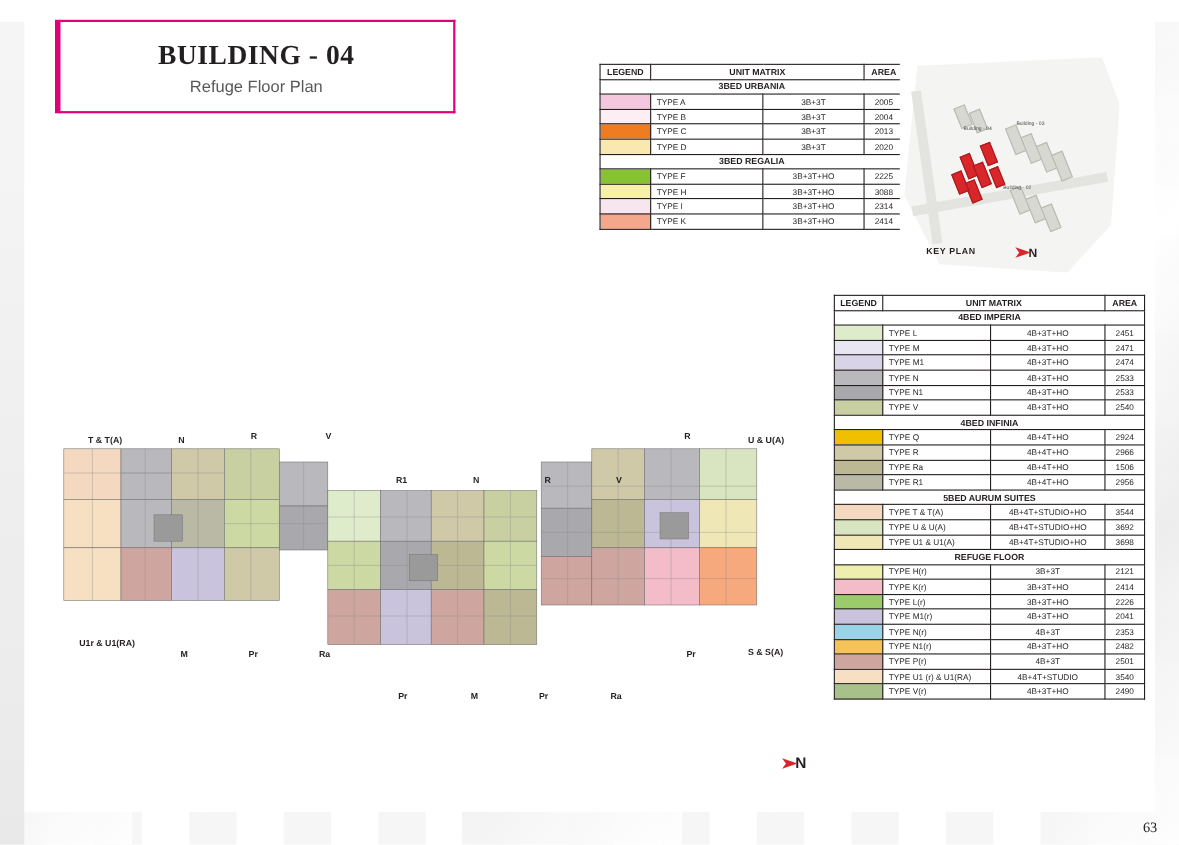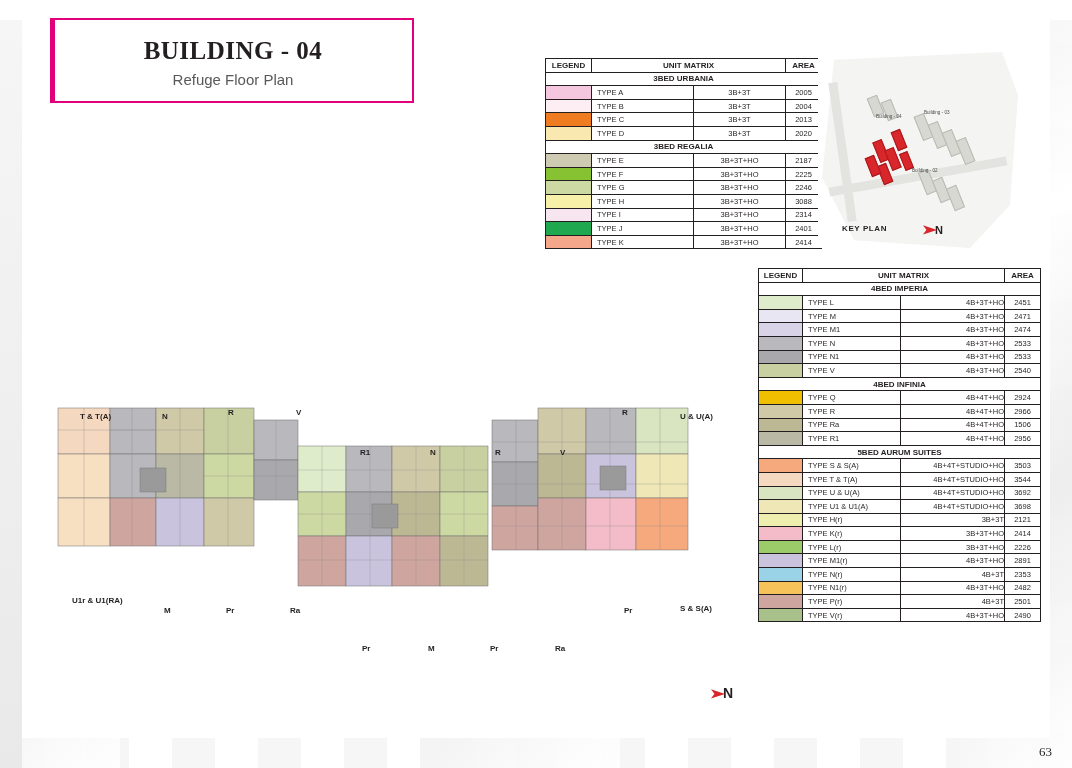--- a/index.html
+++ b/index.html
@@ -125,21 +125,21 @@
   .matrix .area-cell { width: 36px; }
   .matrix .section-row td {
     font-weight: bold;
     font-size: 8px;
     text-align: center;
   }
   #matrix-top { left: 545px; top: 58px; }
   #matrix-bottom { left: 758px; top: 268px; }
   #matrix-bottom .swatch-cell { width: 44px; }
   #matrix-bottom .name-cell { width: 98px; }
-  #matrix-bottom .conf-cell { width: 104px; text-align: right; }
+  #matrix-bottom .conf-cell { width: 104px; }
   #matrix-bottom .area-cell { width: 36px; }
   
   #keyplan {
     position: absolute;
     left: 818px; top: 52px;
     width: 200px; height: 196px;
     background: #ffffff;
     overflow: hidden;
   }
   #keyplan .kp-bg {
@@ -190,21 +190,20 @@
     left: 40px; top: 380px;
     width: 730px; height: 290px;
   }
   #floorplan svg { display: block; }
   .fp-label {
     position: absolute;
     font-size: 8px;
     font-weight: bold;
     color: #231f20;
     white-space: nowrap;
-    margin-top: 16px;
   }
   
   #page-number {
     position: absolute;
     right: 20px; bottom: 8px;
     font-family: "Liberation Serif", serif;
     font-size: 13px;
     color: #231f20;
   }
   #plan-north {
@@ -265,54 +264,36 @@
         <tr>
           <td class="swatch-cell" style="background: rgb(249, 233, 176);"></td>
           <td class="name-cell">TYPE D</td>
           <td class="conf-cell">3B+3T</td>
           <td class="area-cell">2020</td>
         </tr>
         <tr class="section-row">
           <td colspan="4">3BED REGALIA</td>
         </tr>
         <tr>
-          <td class="swatch-cell" style="background: rgb(207, 203, 178);"></td>
-          <td class="name-cell">TYPE E</td>
-          <td class="conf-cell">3B+3T+HO</td>
-          <td class="area-cell">2187</td>
-        </tr>
-        <tr>
           <td class="swatch-cell" style="background: rgb(134, 194, 50);"></td>
           <td class="name-cell">TYPE F</td>
           <td class="conf-cell">3B+3T+HO</td>
           <td class="area-cell">2225</td>
         </tr>
         <tr>
-          <td class="swatch-cell" style="background: rgb(205, 217, 163);"></td>
-          <td class="name-cell">TYPE G</td>
-          <td class="conf-cell">3B+3T+HO</td>
-          <td class="area-cell">2246</td>
-        </tr>
-        <tr>
           <td class="swatch-cell" style="background: rgb(246, 240, 168);"></td>
           <td class="name-cell">TYPE H</td>
           <td class="conf-cell">3B+3T+HO</td>
           <td class="area-cell">3088</td>
         </tr>
         <tr>
           <td class="swatch-cell" style="background: rgb(247, 230, 239);"></td>
           <td class="name-cell">TYPE I</td>
           <td class="conf-cell">3B+3T+HO</td>
           <td class="area-cell">2314</td>
-        </tr>
-        <tr>
-          <td class="swatch-cell" style="background: rgb(31, 168, 79);"></td>
-          <td class="name-cell">TYPE J</td>
-          <td class="conf-cell">3B+3T+HO</td>
-          <td class="area-cell">2401</td>
         </tr>
         <tr>
           <td class="swatch-cell" style="background: rgb(244, 167, 139);"></td>
           <td class="name-cell">TYPE K</td>
           <td class="conf-cell">3B+3T+HO</td>
           <td class="area-cell">2414</td>
         </tr>
       </tbody>
   </table>
 
@@ -418,43 +399,40 @@
         <tr>
           <td class="swatch-cell" style="background: rgb(185, 185, 166);"></td>
           <td class="name-cell">TYPE R1</td>
           <td class="conf-cell">4B+4T+HO</td>
           <td class="area-cell">2956</td>
         </tr>
         <tr class="section-row">
           <td colspan="4">5BED AURUM SUITES</td>
         </tr>
         <tr>
-          <td class="swatch-cell" style="background: rgb(247, 169, 126);"></td>
-          <td class="name-cell">TYPE S &amp; S(A)</td>
-          <td class="conf-cell">4B+4T+STUDIO+HO</td>
-          <td class="area-cell">3503</td>
-        </tr>
-        <tr>
           <td class="swatch-cell" style="background: rgb(244, 217, 192);"></td>
           <td class="name-cell">TYPE T &amp; T(A)</td>
           <td class="conf-cell">4B+4T+STUDIO+HO</td>
           <td class="area-cell">3544</td>
         </tr>
         <tr>
           <td class="swatch-cell" style="background: rgb(217, 228, 192);"></td>
           <td class="name-cell">TYPE U &amp; U(A)</td>
           <td class="conf-cell">4B+4T+STUDIO+HO</td>
           <td class="area-cell">3692</td>
         </tr>
         <tr>
           <td class="swatch-cell" style="background: rgb(239, 231, 182);"></td>
           <td class="name-cell">TYPE U1 &amp; U1(A)</td>
           <td class="conf-cell">4B+4T+STUDIO+HO</td>
           <td class="area-cell">3698</td>
         </tr>
+        <tr class="section-row">
+          <td colspan="4">REFUGE FLOOR</td>
+        </tr>
         <tr>
           <td class="swatch-cell" style="background: rgb(238, 238, 174);"></td>
           <td class="name-cell">TYPE H(r)</td>
           <td class="conf-cell">3B+3T</td>
           <td class="area-cell">2121</td>
         </tr>
         <tr>
           <td class="swatch-cell" style="background: rgb(243, 188, 200);"></td>
           <td class="name-cell">TYPE K(r)</td>
           <td class="conf-cell">3B+3T+HO</td>
@@ -463,39 +441,45 @@
         <tr>
           <td class="swatch-cell" style="background: rgb(156, 203, 106);"></td>
           <td class="name-cell">TYPE L(r)</td>
           <td class="conf-cell">3B+3T+HO</td>
           <td class="area-cell">2226</td>
         </tr>
         <tr>
           <td class="swatch-cell" style="background: rgb(201, 195, 221);"></td>
           <td class="name-cell">TYPE M1(r)</td>
           <td class="conf-cell">4B+3T+HO</td>
-          <td class="area-cell">2891</td>
+          <td class="area-cell">2041</td>
         </tr>
         <tr>
           <td class="swatch-cell" style="background: rgb(154, 211, 232);"></td>
           <td class="name-cell">TYPE N(r)</td>
           <td class="conf-cell">4B+3T</td>
           <td class="area-cell">2353</td>
         </tr>
         <tr>
           <td class="swatch-cell" style="background: rgb(246, 194, 90);"></td>
           <td class="name-cell">TYPE N1(r)</td>
           <td class="conf-cell">4B+3T+HO</td>
           <td class="area-cell">2482</td>
         </tr>
         <tr>
           <td class="swatch-cell" style="background: rgb(207, 165, 160);"></td>
           <td class="name-cell">TYPE P(r)</td>
           <td class="conf-cell">4B+3T</td>
           <td class="area-cell">2501</td>
+        </tr>
+        <tr>
+          <td class="swatch-cell" style="background: rgb(247, 223, 194);"></td>
+          <td class="name-cell">TYPE U1 (r) &amp; U1(RA)</td>
+          <td class="conf-cell">4B+4T+STUDIO</td>
+          <td class="area-cell">3540</td>
         </tr>
         <tr>
           <td class="swatch-cell" style="background: rgb(168, 192, 138);"></td>
           <td class="name-cell">TYPE V(r)</td>
           <td class="conf-cell">4B+3T+HO</td>
           <td class="area-cell">2490</td>
         </tr>
       </tbody>
   </table>
 

